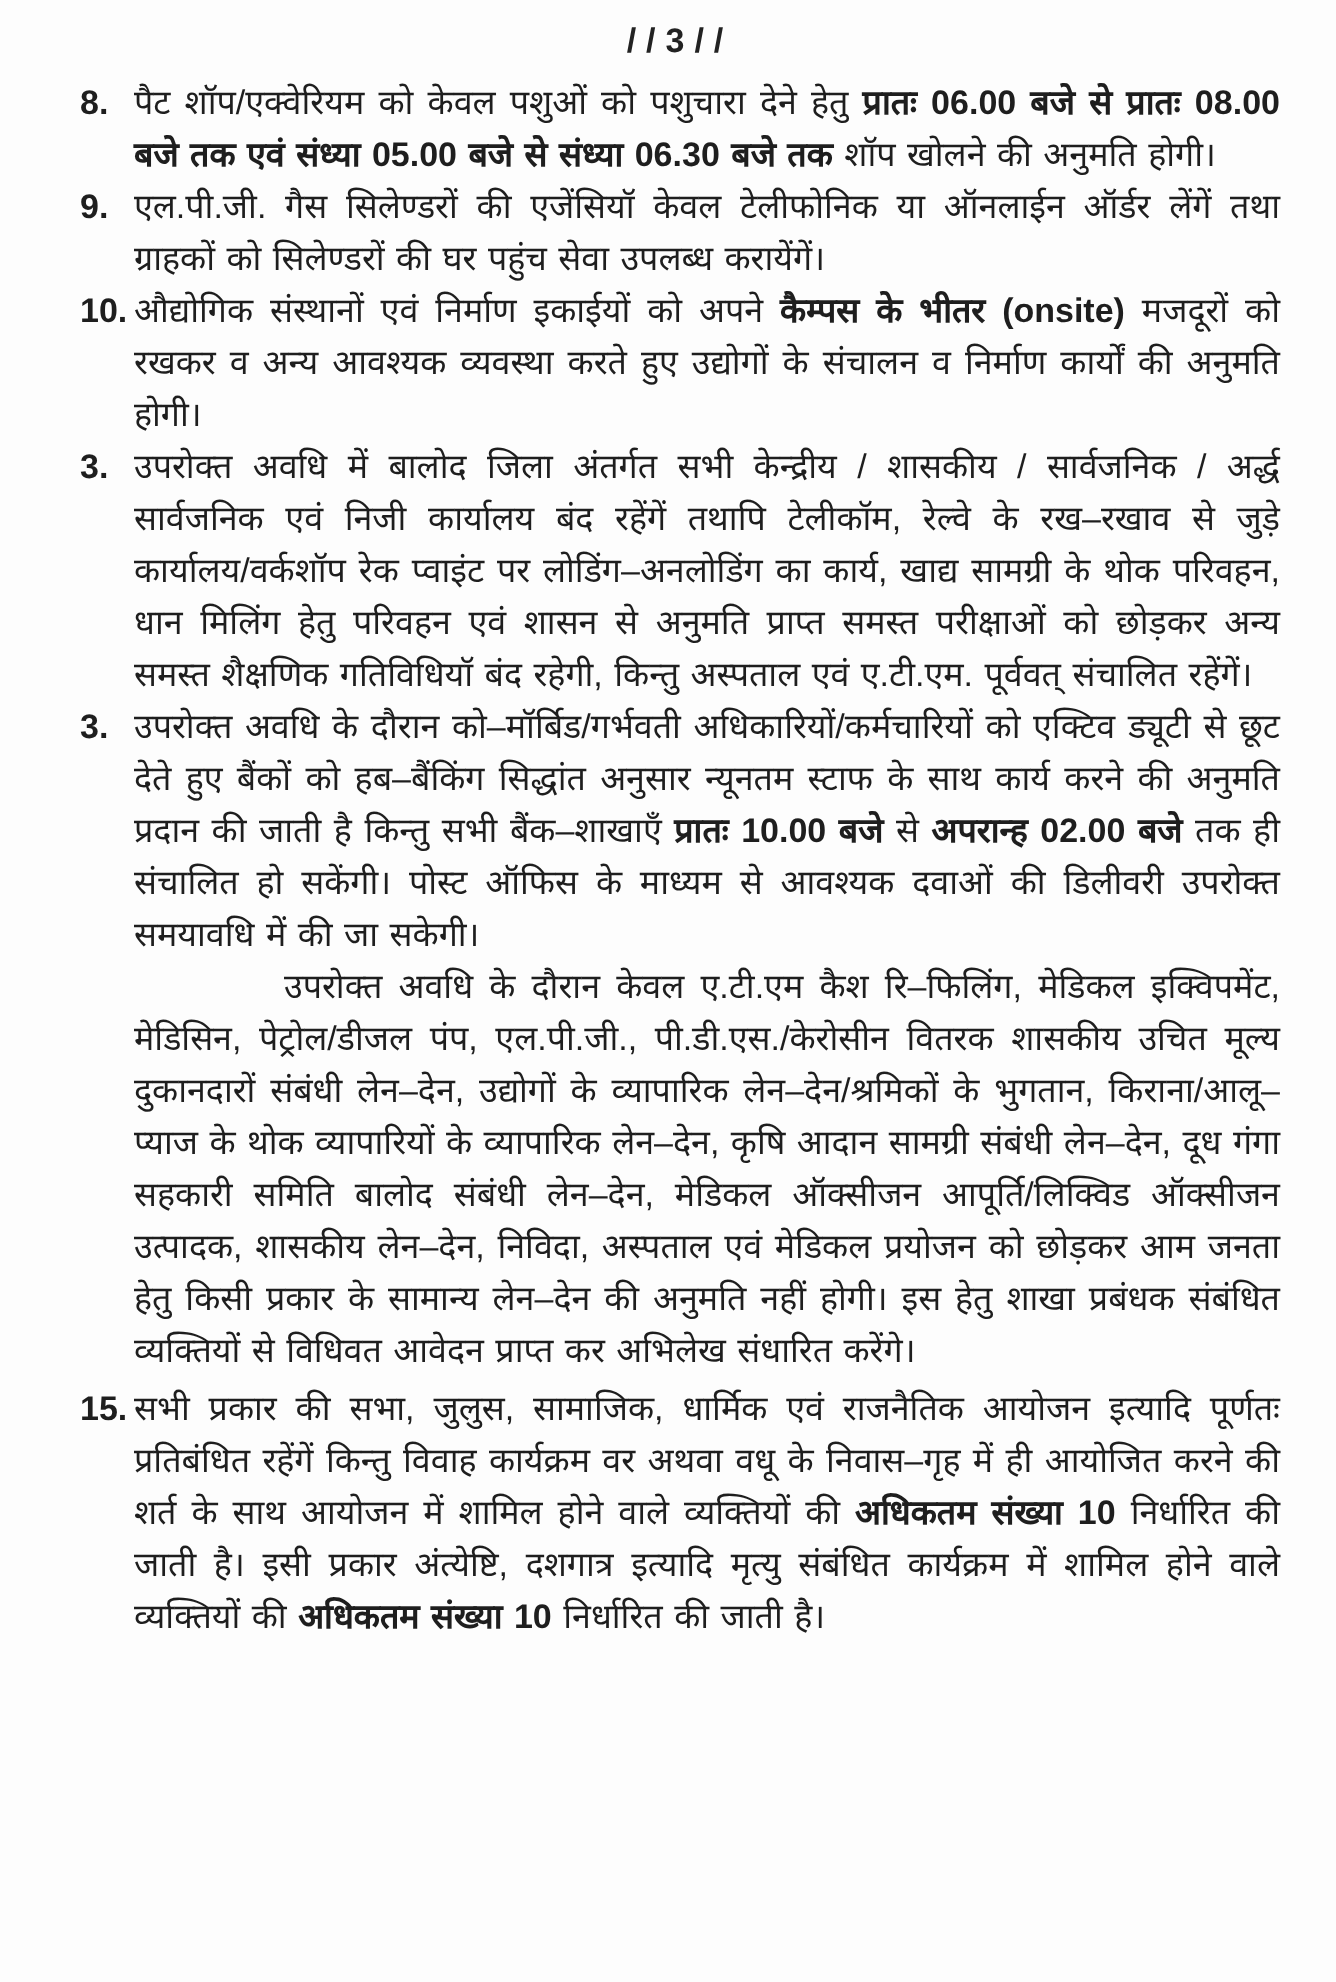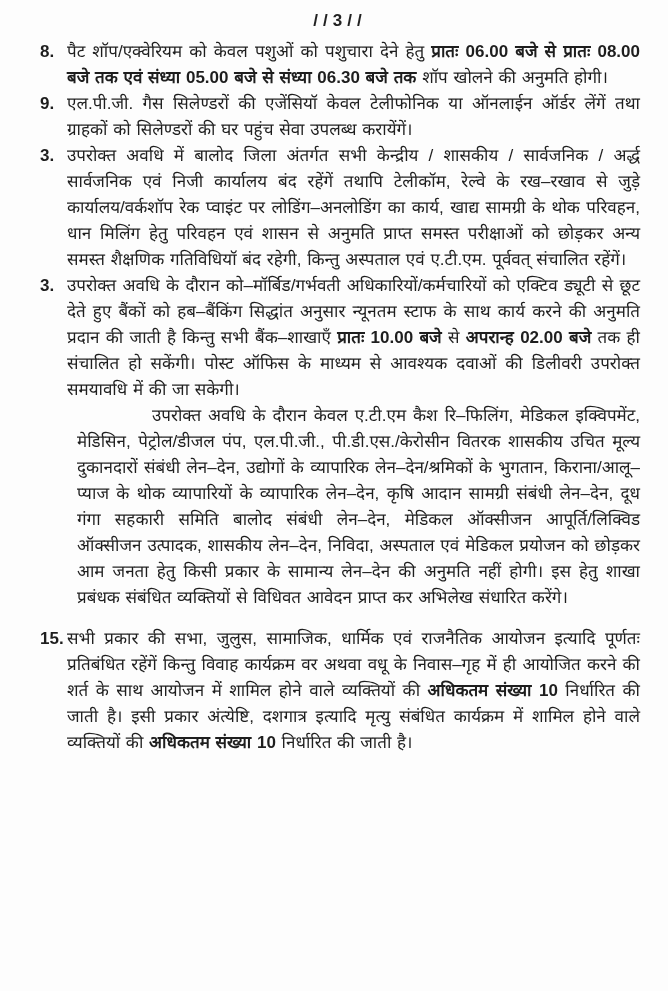--- a/index.html
+++ b/index.html
@@ -40,42 +40,45 @@
     top: 0;
     width: 27px;
     font-weight: 700;
     text-align: left;
     letter-spacing: 0;
   }
   .clause-text { display: block; }
   .seg { }
   .b { font-weight: 700; }
   .para {
-    margin-left: 10px;
     text-indent: 75px;
     text-align: justify;
   }
-  .gap-before { margin-top: 15px; }
+  .gap-before { margin-top: 3px; }
 </style>
 </head>
 <body>
 
 <div class="page">
   <div class="page-number">//3//</div>
   <div class="clauses" id="clauses-list">
   <div class="clause">
     <span class="clause-num">8.</span>
     <span class="clause-text"><span class="seg">पैट शॉप/एक्वेरियम को केवल पशुओं को पशुचारा देने हेतु </span><span class="seg b">प्रातः 06.00 बजे से प्रातः 08.00 बजे तक एवं संध्या 05.00 बजे से संध्या 06.30 बजे तक</span><span class="seg"> शॉप खोलने की अनुमति होगी।</span></span>
   </div>
 
   <div class="clause">
     <span class="clause-num">9.</span>
     <span class="clause-text"><span class="seg">एल.पी.जी. गैस सिलेण्डरों की एजेंसियॉ केवल टेलीफोनिक या ऑनलाईन ऑर्डर लेंगें तथा ग्राहकों को सिलेण्डरों की घर पहुंच सेवा उपलब्ध करायेंगें।</span></span>
   </div>
 
+  <div class="clause">
+    <span class="clause-num">10.</span>
+    <span class="clause-text"><span class="seg">औद्योगिक संस्थानों एवं निर्माण इकाईयों को अपने </span><span class="seg b">कैम्पस के भीतर (onsite)</span><span class="seg"> मजदूरों को रखकर व अन्य आवश्यक व्यवस्था करते हुए उद्योगों के संचालन व निर्माण कार्यों की अनुमति होगी।</span></span>
+  </div>
 
 
 
   <div class="clause">
     <span class="clause-num">3.</span>
     <span class="clause-text"><span class="seg">उपरोक्त अवधि में बालोद जिला अंतर्गत सभी केन्द्रीय / शासकीय / सार्वजनिक / अर्द्ध सार्वजनिक एवं निजी कार्यालय बंद रहेंगें तथापि टेलीकॉम, रेल्वे के रख–रखाव से जुड़े कार्यालय/वर्कशॉप रेक प्वाइंट पर लोडिंग–अनलोडिंग का कार्य, खाद्य सामग्री के थोक परिवहन, धान मिलिंग हेतु परिवहन एवं शासन से अनुमति प्राप्त समस्त परीक्षाओं को छोड़कर अन्य समस्त शैक्षणिक गतिविधियॉ बंद रहेगी, किन्तु अस्पताल एवं ए.टी.एम. पूर्ववत् संचालित रहेंगें।</span></span>
   </div>
 
   <div class="clause">
     <span class="clause-num">3.</span>

